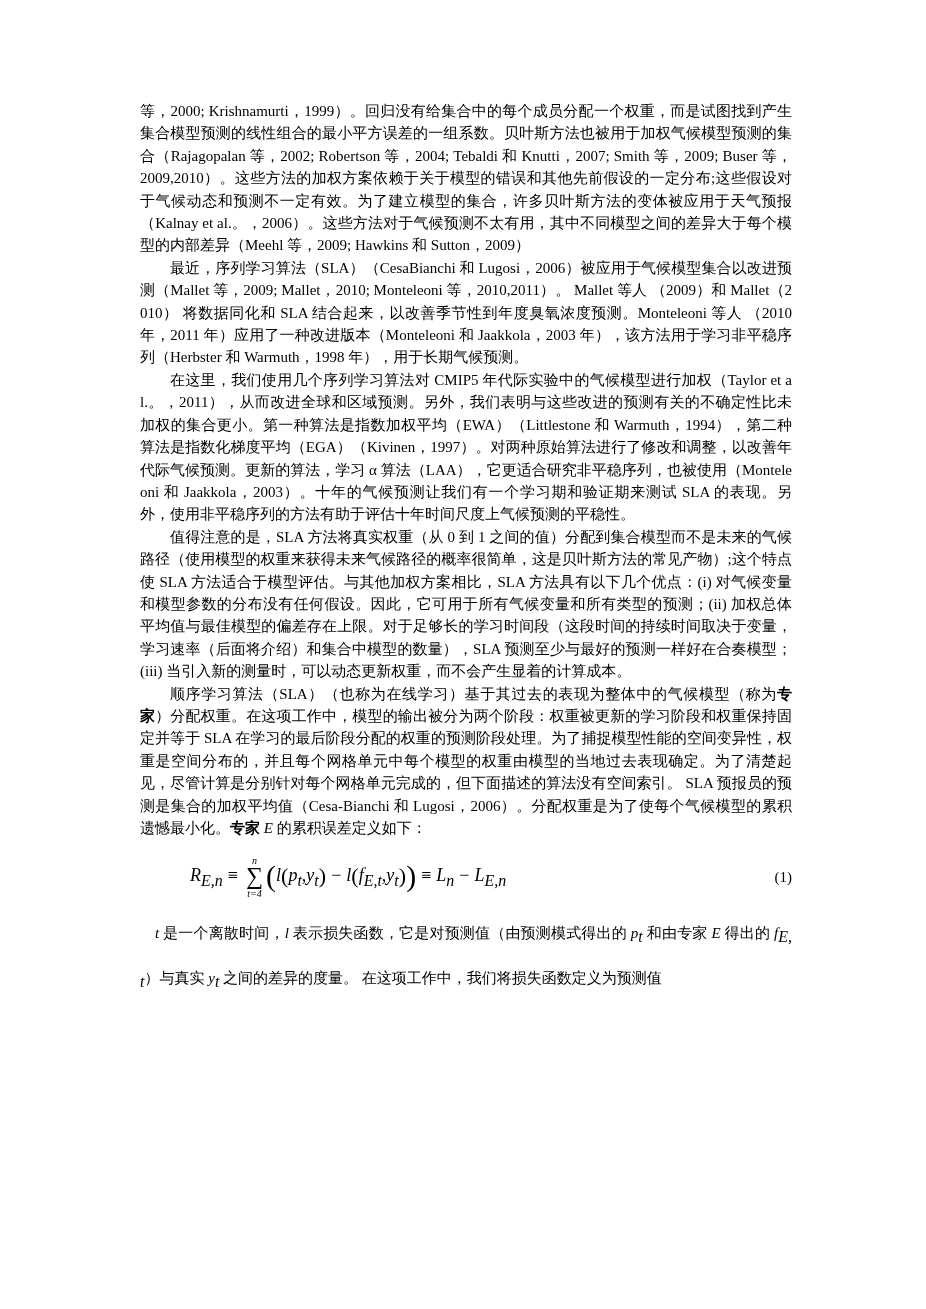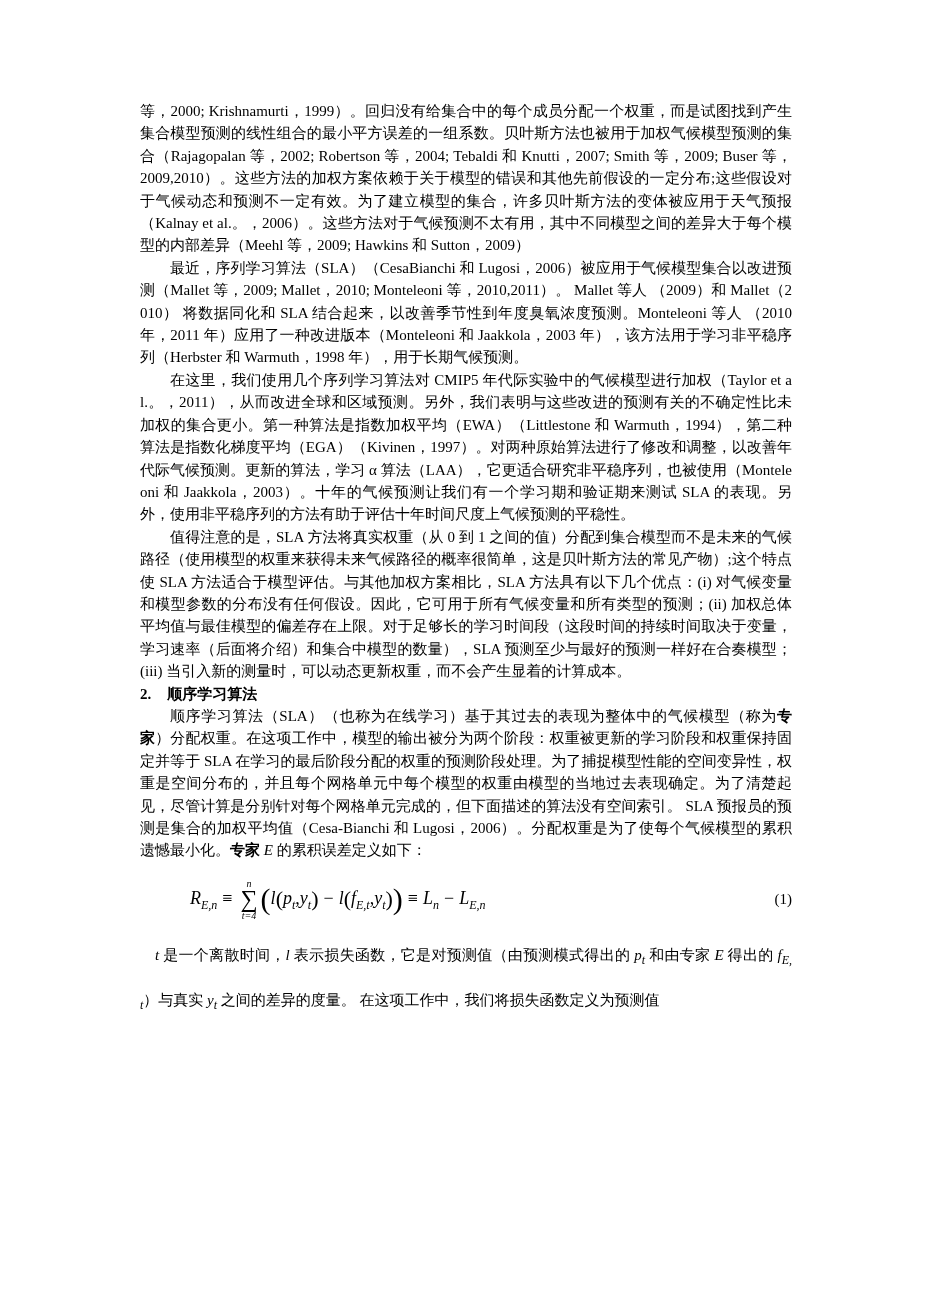--- a/index.html
+++ b/index.html
@@ -20,21 +20,21 @@
   .para{
     font-size:15px;
     line-height:22.4px;
     text-align:justify;
     word-break:break-all;
   }
   .para.indent{text-indent:2em;}
   .para.double{line-height:45px;text-indent:1em;margin-top:10px;}
   .bold{font-weight:bold;}
   .mi{font-style:italic;font-family:"Liberation Serif","DejaVu Serif",serif;}
-  sub{font-size:12px;line-height:0;}
+  sub{font-size:16px;line-height:0;}
   sub.mi{font-style:italic;}
   .heading{
     font-weight:bold;font-size:15px;line-height:22.4px;text-align:left;
   }
   .h-num{margin-right:16px;}
   .eq-row{
     display:flex;align-items:center;
     margin:16px 0 12px 0;
     font-size:18px;
   }
@@ -52,21 +52,20 @@
 </style>
 </head>
 <body>
 
 <div class="page">
   <div class="content">
       <div class="para"><span>等，2000; Krishnamurti，1999）。回归没有给集合中的每个成员分配一个权重，而是试图找到产生集合模型预测的线性组合的最小平方误差的一组系数。贝叶斯方法也被用于加权气候模型预测的集合（Rajagopalan 等，2002; Robertson 等，2004; Tebaldi 和 Knutti，2007; Smith 等，2009; Buser 等，2009,2010）。这些方法的加权方案依赖于关于模型的错误和其他先前假设的一定分布;这些假设对于气候动态和预测不一定有效。为了建立模型的集合，许多贝叶斯方法的变体被应用于天气预报（Kalnay et al.。，2006）。这些方法对于气候预测不太有用，其中不同模型之间的差异大于每个模型的内部差异（Meehl 等，2009; Hawkins 和 Sutton，2009）</span></div>
       <div class="para indent"><span>最近，序列学习算法（SLA）（CesaBianchi 和 Lugosi，2006）被应用于气候模型集合以改进预测（Mallet 等，2009; Mallet，2010; Monteleoni 等，2010,2011）。 Mallet 等人 （2009）和 Mallet（2010） 将数据同化和 SLA 结合起来，以改善季节性到年度臭氧浓度预测。Monteleoni 等人 （2010 年，2011 年）应用了一种改进版本（Monteleoni 和 Jaakkola，2003 年），该方法用于学习非平稳序列（Herbster 和 Warmuth，1998 年），用于长期气候预测。</span></div>
       <div class="para indent"><span>在这里，我们使用几个序列学习算法对 CMIP5 年代际实验中的气候模型进行加权（Taylor et al.。，2011），从而改进全球和区域预测。另外，我们表明与这些改进的预测有关的不确定性比未加权的集合更小。第一种算法是指数加权平均（EWA）（Littlestone 和 Warmuth，1994），第二种算法是指数化梯度平均（EGA）（Kivinen，1997）。对两种原始算法进行了修改和调整，以改善年代际气候预测。更新的算法，学习 α 算法（LAA），它更适合研究非平稳序列，也被使用（Monteleoni 和 Jaakkola，2003）。十年的气候预测让我们有一个学习期和验证期来测试 SLA 的表现。另外，使用非平稳序列的方法有助于评估十年时间尺度上气候预测的平稳性。</span></div>
       <div class="para indent"><span>值得注意的是，SLA 方法将真实权重（从 0 到 1 之间的值）分配到集合模型而不是未来的气候路径（使用模型的权重来获得未来气候路径的概率很简单，这是贝叶斯方法的常见产物）;这个特点使 SLA 方法适合于模型评估。与其他加权方案相比，SLA 方法具有以下几个优点：(i) 对气候变量和模型参数的分布没有任何假设。因此，它可用于所有气候变量和所有类型的预测；(ii) 加权总体平均值与最佳模型的偏差存在上限。对于足够长的学习时间段（这段时间的持续时间取决于变量，学习速率（后面将介绍）和集合中模型的数量），SLA 预测至少与最好的预测一样好在合奏模型；(iii) 当引入新的测量时，可以动态更新权重，而不会产生显着的计算成本。</span></div>
-      <div class="heading"><span class="h-num">2.</span><span class="h-text">顺序学习算法</span></div>
       <div class="para indent"><span>顺序学习算法（SLA）（也称为在线学习）基于其过去的表现为整体中的气候模型（称为</span><span class="bold">专家</span><span>）分配权重。在这项工作中，模型的输出被分为两个阶段：权重被更新的学习阶段和权重保持固定并等于 SLA 在学习的最后阶段分配的权重的预测阶段处理。为了捕捉模型性能的空间变异性，权重是空间分布的，并且每个网格单元中每个模型的权重由模型的当地过去表现确定。为了清楚起见，尽管计算是分别针对每个网格单元完成的，但下面描述的算法没有空间索引。 SLA 预报员的预测是集合的加权平均值（Cesa-Bianchi 和 Lugosi，2006）。分配权重是为了使每个气候模型的累积遗憾最小化。</span><span class="bold">专家</span><span> </span><span class="mi">E</span><span> 的累积误差定义如下：</span></div>
       <div class="eq-row">
         <span class="eq-body"><span class="mi">R</span><sub class="mi">E,n</sub><span class="op">≡</span><span class="sum">
             <span class="sum-top">n</span>
             <span class="sum-sym">∑</span>
             <span class="sum-bot">t=4</span>
           </span><span class="bigp">(</span><span class="mi">l</span><span class="medp">(</span><span class="mi">p</span><sub class="mi">t</sub><span>,</span><span class="mi">y</span><sub class="mi">t</sub><span class="medp">)</span><span class="op">−</span><span class="mi">l</span><span class="medp">(</span><span class="mi">f</span><sub class="mi">E,t</sub><span>,</span><span class="mi">y</span><sub class="mi">t</sub><span class="medp">)</span><span class="bigp">)</span><span class="op">≡</span><span class="mi">L</span><sub class="mi">n</sub><span class="op">−</span><span class="mi">L</span><sub class="mi">E,n</sub></span>
         <span class="eq-num">(1)</span>
       </div>
       <div class="para double"><span class="mi">t</span><span> 是一个离散时间，</span><span class="mi">l</span><span> 表示损失函数，它是对预测值（由预测模式得出的 </span><span class="mi">p<sub class="mi">t</sub></span><span> 和由专家 </span><span class="mi">E</span><span> 得出的 </span><span class="mi">f<sub class="mi">E,t</sub></span><span>）与真实 </span><span class="mi">y<sub class="mi">t</sub></span><span> 之间的差异的度量。 在这项工作中，我们将损失函数定义为预测值</span></div>

